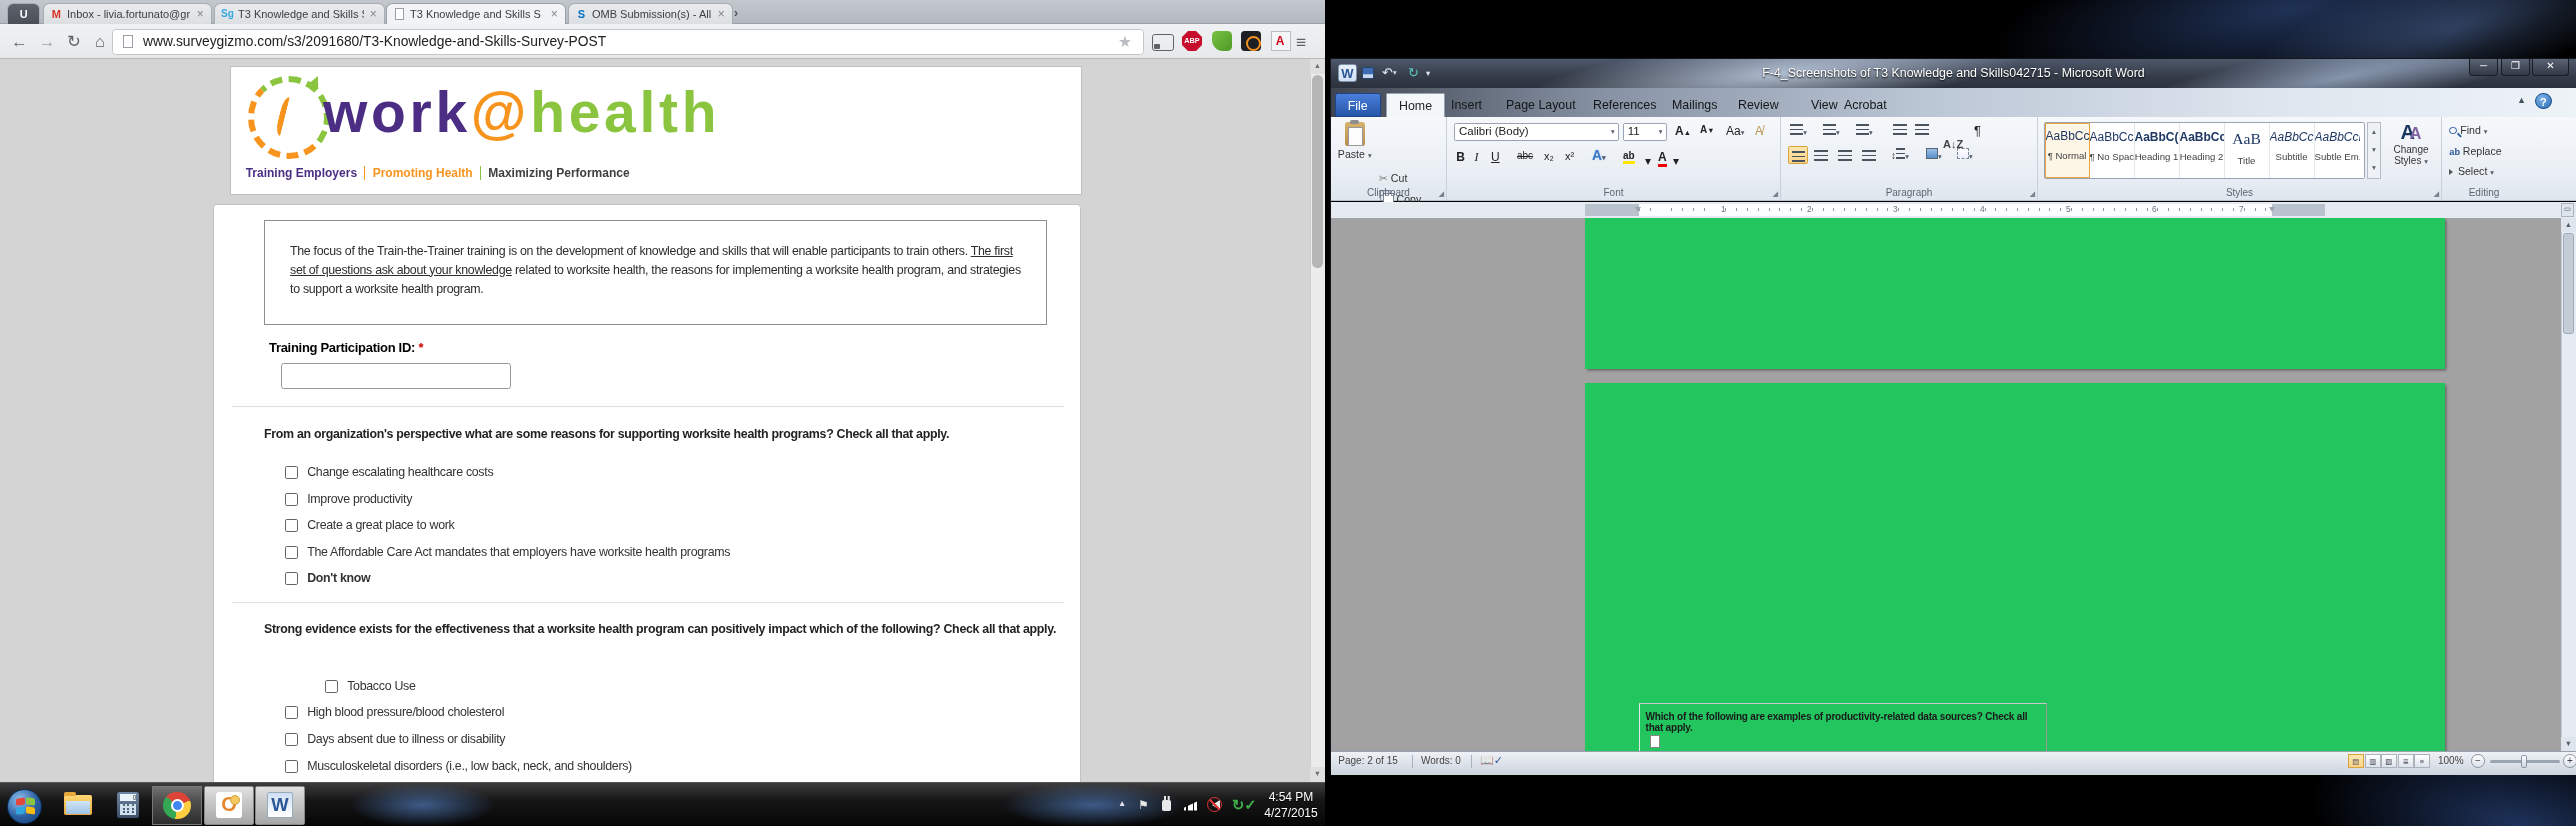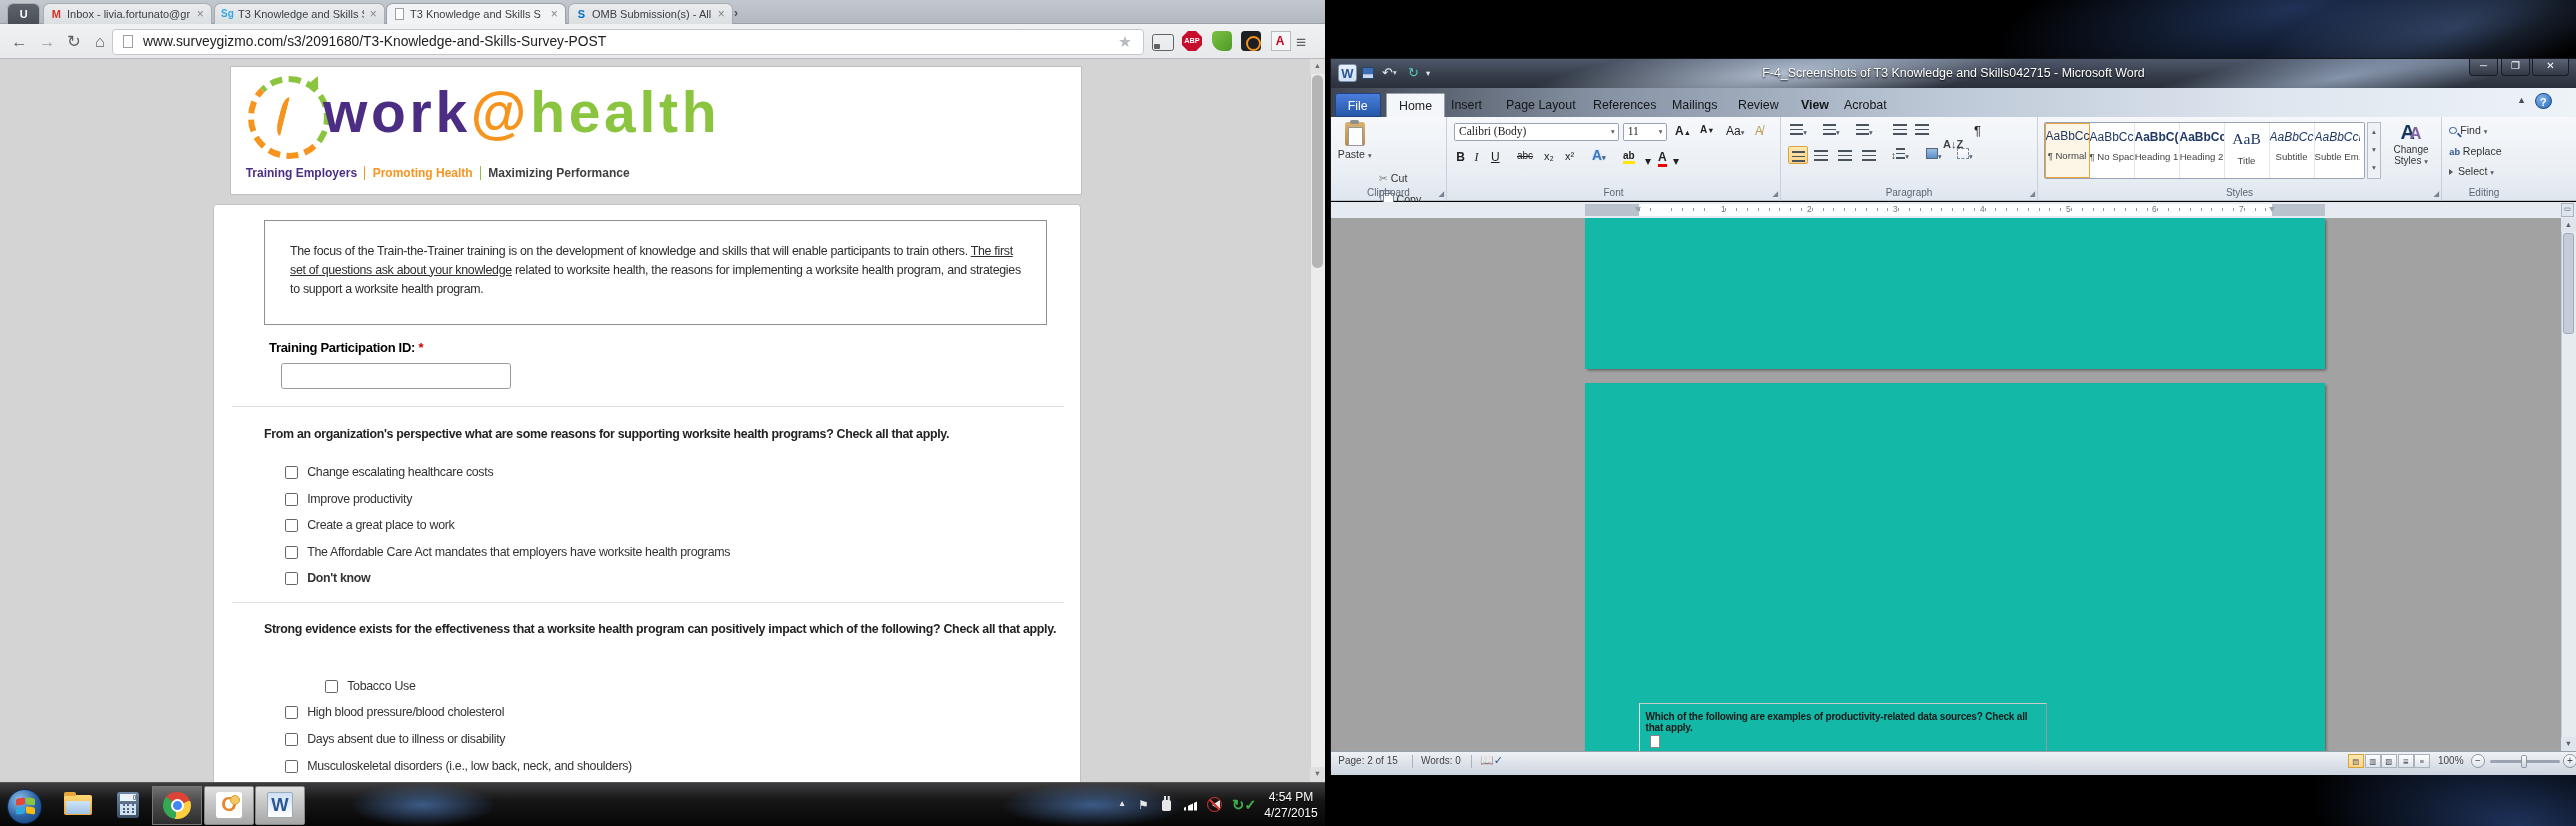--- a/index.html
+++ b/index.html
@@ -131,21 +131,21 @@
   .ddarrow { font-size:7.3px; color:#55606c; }
   
   #paste-btn { position:absolute; left:3.7px; top:3.7px; width:40px; height:57px; text-align:center; font-size:10.6px; color:#333; }
   #paste-icon { margin:1.8px auto 1.8px; width:20px; height:24px; background:linear-gradient(#d8b36f,#b98d49); border-radius:2.8px; position:relative; }
   #paste-icon::after { content:""; position:absolute; left:3.7px; top:4.6px; width:13px; height:16.5px; background:#fdfdfd; border:0.9px solid #999; }
   #paste-icon::before { content:""; position:absolute; left:5.5px; top:-2.8px; width:9.2px; height:4.6px; background:#8e8e8e; border-radius:1.8px; z-index:2; }
   .fmt-icon { display:inline-block; width:11px; height:11px; margin-right:2.8px; vertical-align:-1.8px; }
   .ico-copy { border:0.9px solid #7a8594; background:#fff; box-shadow:-2.8px -2.8px 0 -0.9px #e8ecf1, -2.8px -2.8px 0 0 #7a8594; margin-left:3.7px; }
   .ico-brush { background:linear-gradient(#caa23f 0 4.6px,#7a5c22 4.6px); border-radius:1.8px 1.8px 0.9px 0.9px; width:6.4px !important; }
   
-  .combo { position:absolute; background:#fff; border:0.9px solid #98a3b3; border-radius:1.8px; font-size:11.5px; color:#222; padding:0.9px 3.7px; height:18.4px; line-height:15.6px;font-family:Liberation Serif, serif; }
+  .combo { position:absolute; background:#fff; border:0.9px solid #98a3b3; border-radius:1.8px; font-size:11.5px; color:#222; padding:0.9px 3.7px; height:18.4px; line-height:15.6px; }
   .fbtn { position:absolute; font-size:12px; color:#222; }
   .font-fx-a { color:#3c78c3; text-shadow:0 0 1.8px #9cc3ef; font-weight:bold; }
   .hl-ab { font-size:10px; font-weight:bold; border-bottom:3.7px solid #ffe500; }
   .fc-a { font-weight:bold; border-bottom:3.7px solid #e00; }
   
   .pline { background:repeating-linear-gradient(0deg,#4a545f 0 1.8px,transparent 1.8px 4.6px); width:13.8px; height:11px; display:inline-block; }
   .pressed { background:linear-gradient(#fde8b0,#fbd388); border:0.9px solid #d9a33c; border-radius:1.8px; }
   
   #styles-gallery { position:absolute; left:5.5px; top:4.6px; width:321px; height:57px; background:#fff; border:0.9px solid #98a3b3; border-radius:1.8px; display:flex; }
   .style-item { width:45px; padding-top:7.3px; text-align:center; border-right:0.9px solid #e3e7ec; }
@@ -169,21 +169,21 @@
   
   #w-rulerrow { left:0; top:143px; width:1245px; height:15.6px; position:absolute; background:#e6ebf1; }
   #w-ruler { position:absolute; left:254px; top:1.8px; width:740px; height:12px; background:#bac3cd; }
   #w-ruler .r-white { position:absolute; left:54px; top:0; width:633px; height:12px; background:#fcfdfe; }
   .r-ticks { position:absolute; left:54px; top:4.6px; width:633px; height:2.8px; background:repeating-linear-gradient(90deg,#8d97a3 0 0.9px,transparent 0.9px 10.8px); }
   .r-num { position:absolute; top:0px; font-size:8.3px; color:#6a7480; }
   .indent-marker { position:absolute; width:0; height:0; border-left:3.7px solid transparent; border-right:3.7px solid transparent; border-top:5.5px solid #9aa5b1; top:2.8px; }
   #ruler-toggle { position:absolute; left:1230px; top:0.9px; width:13px; height:13.8px; background:#dfe5ec; border:0.9px solid #aab3bf; font-size:7.3px; text-align:center; color:#55606c; }
   
   #w-doc { left:0; top:159px; width:1230px; height:533px; position:absolute; background:#a2a2a2; overflow:hidden; }
-  .page { position:absolute; left:254px; width:740px; background:#14b8a6; box-shadow:1.8px 1.8px 2.8px rgba(0,0,0,0.45);padding-left:13px; }
+  .page { position:absolute; left:254px; width:860px; background:#22c55e; box-shadow:1.8px 1.8px 2.8px rgba(0,0,0,0.45);padding-left:13px; }
   #page1 { top:0px; height:151px; }
   #page2 { top:165px; height:368px; }
   #embed-box { position:absolute; left:54px; top:320px; width:408px; height:48px; border-top:0.9px solid #c9c9c9; border-right:0.9px solid #999; border-left:0.9px solid #e3e3e3; }
   #doc-q { position:absolute; left:5.5px; top:7.3px; width:395px; font-size:10px; font-weight:bold; color:#1a1a1a; letter-spacing:-0.2px; }
   #doc-cb { position:absolute; left:10px; top:31px; width:10px; height:13px; border:0.9px solid #888; background:#fff; }
   
   #w-scroll { position:absolute; left:1230px; top:159px; width:14.7px; height:533px; background:#e6ebf1; border-left:0.9px solid #c4ccd5; }
   .w-sarrow { position:absolute; left:1230px; width:14.7px; height:13.8px; color:#55606c; font-size:7.3px; text-align:center; line-height:13.8px; background:#dfe5ec; }
   #w-thumb { position:absolute; left:1232px; top:174px; width:11px; height:101px; background:#c3ccd7; border:0.9px solid #9fabb9; border-radius:2.8px; }
   
@@ -381,21 +381,21 @@
   <div class="winbtn abs" style="left:1201px;width:37px;">✕</div>
 
   <div id="w-tabrow">
     <div class="w-tab" id="w-tab-file" style="left:3.7px;">File</div>
     <div class="w-tab active-tab" style="left:55px;">Home</div>
     <div class="w-tab" style="left:108px;">Insert</div>
     <div class="w-tab" style="left:163px;">Page Layout</div>
     <div class="w-tab" style="left:250px;">References</div>
     <div class="w-tab" style="left:329px;">Mailings</div>
     <div class="w-tab" style="left:395px;">Review</div>
-    <div class="w-tab" style="left:458px;font-weight:bold;">View</div>
+    <div class="w-tab" style="left:468px;">View</div>
     <div class="w-tab" style="left:501px;">Acrobat</div>
     <div id="ribbon-collapse">▲</div>
     <div id="help-btn">?</div>
   </div>
 
   <div id="w-ribbon">
 
     <div class="rgroup" style="left:0;width:116px;">
       <div id="paste-btn">
         <div id="paste-icon"></div>

